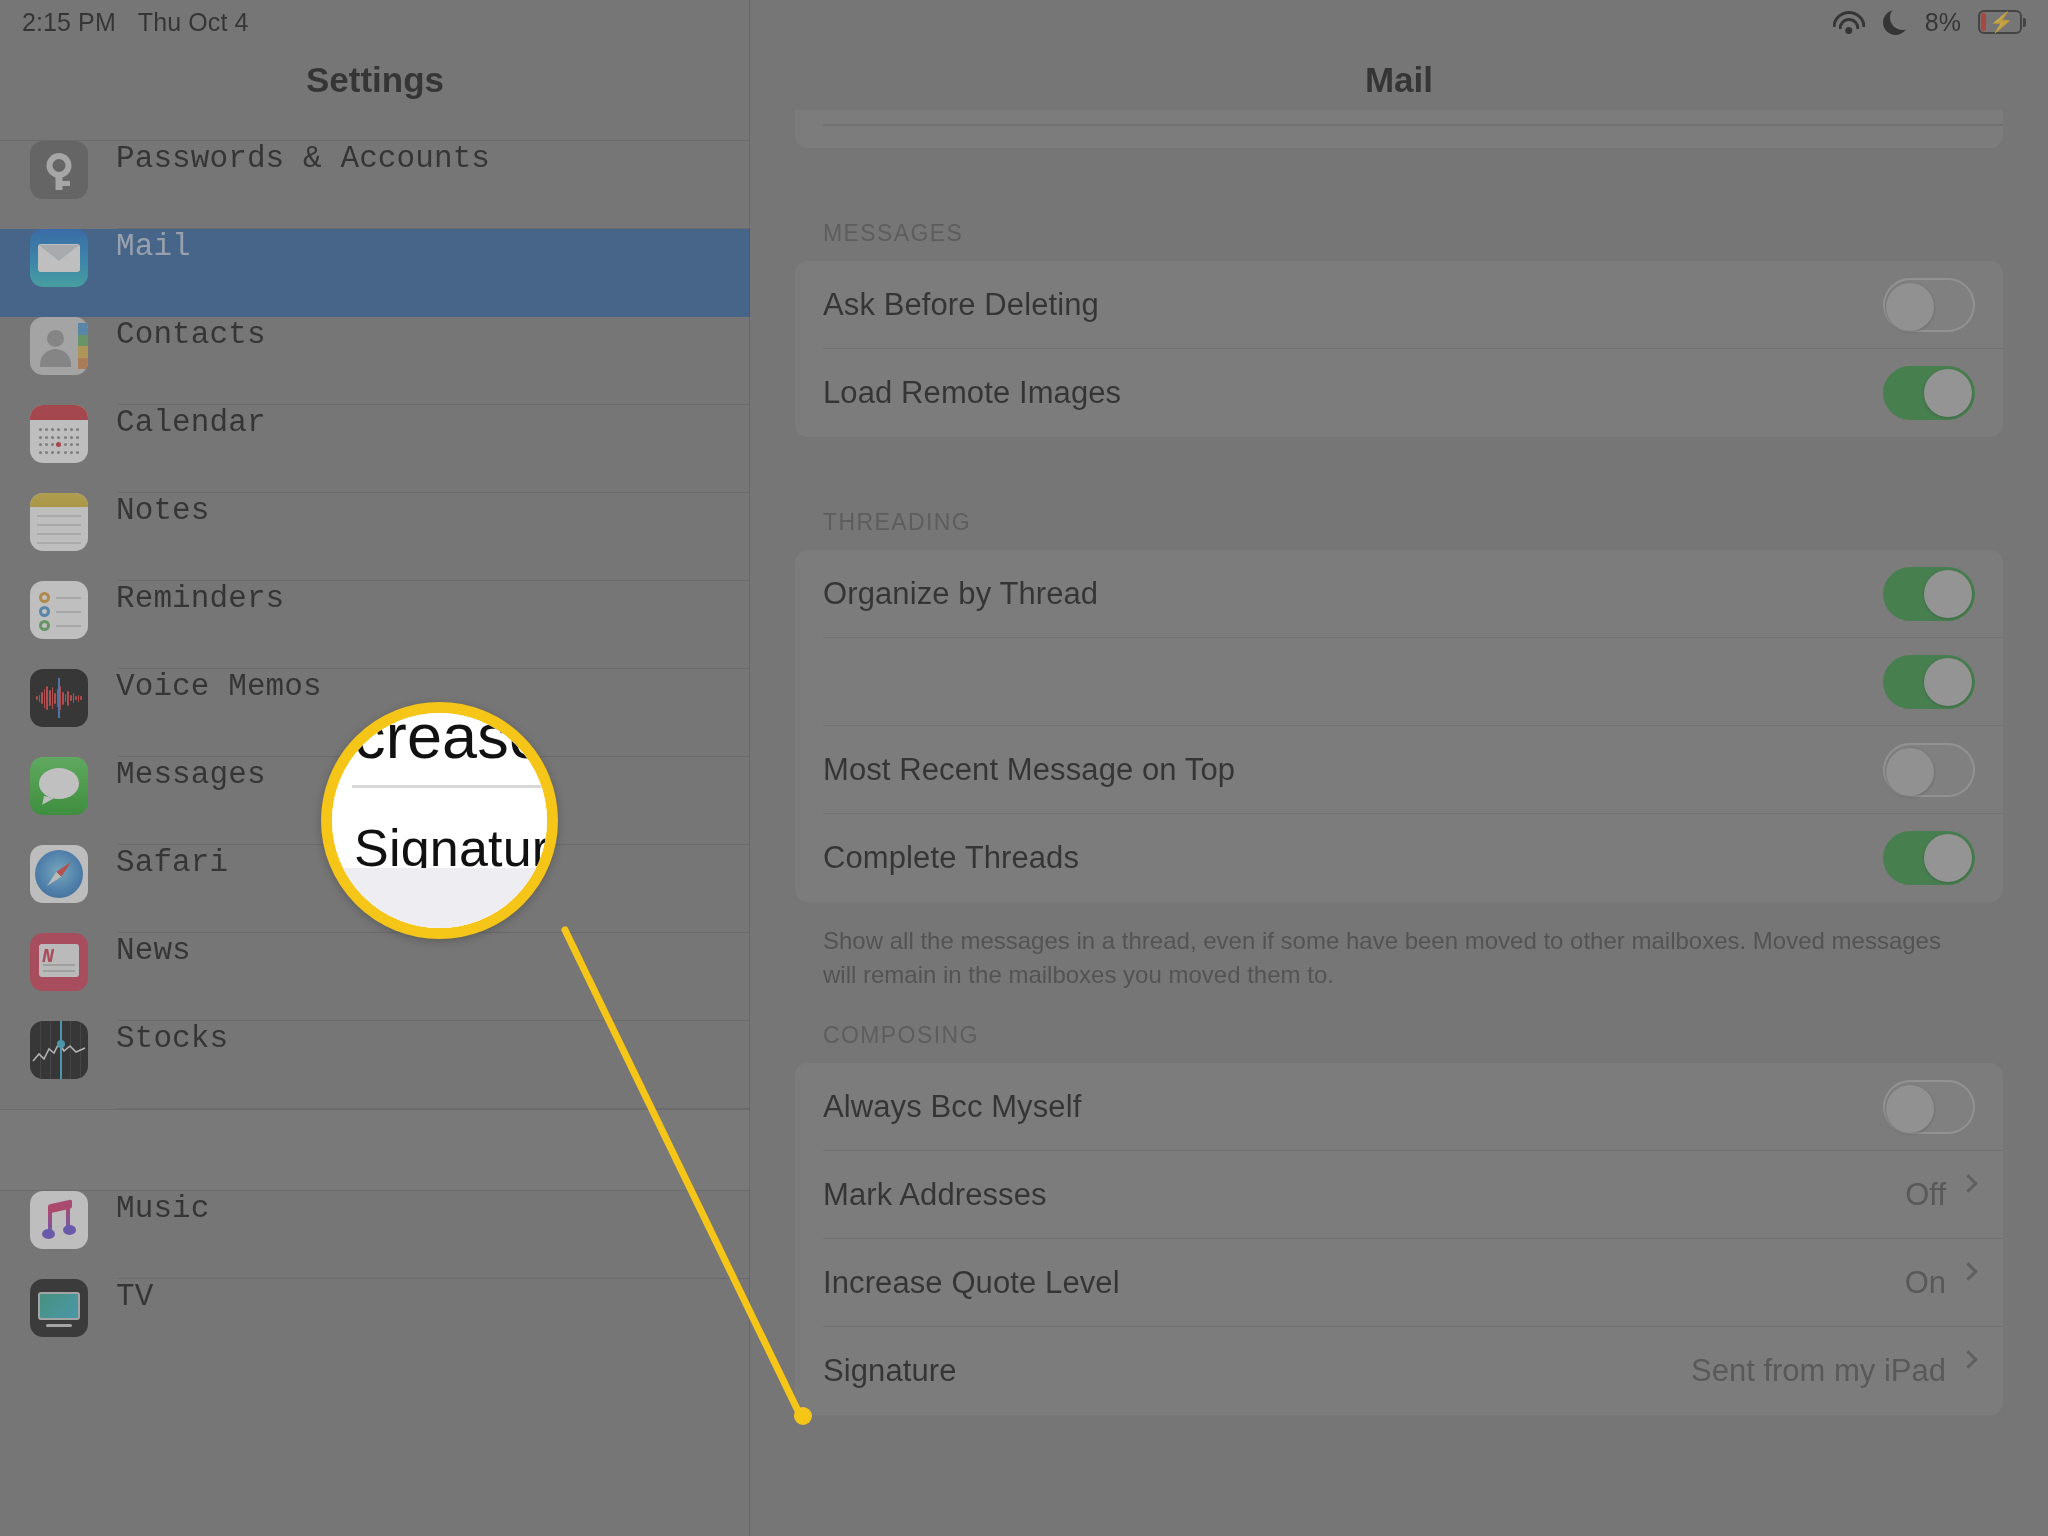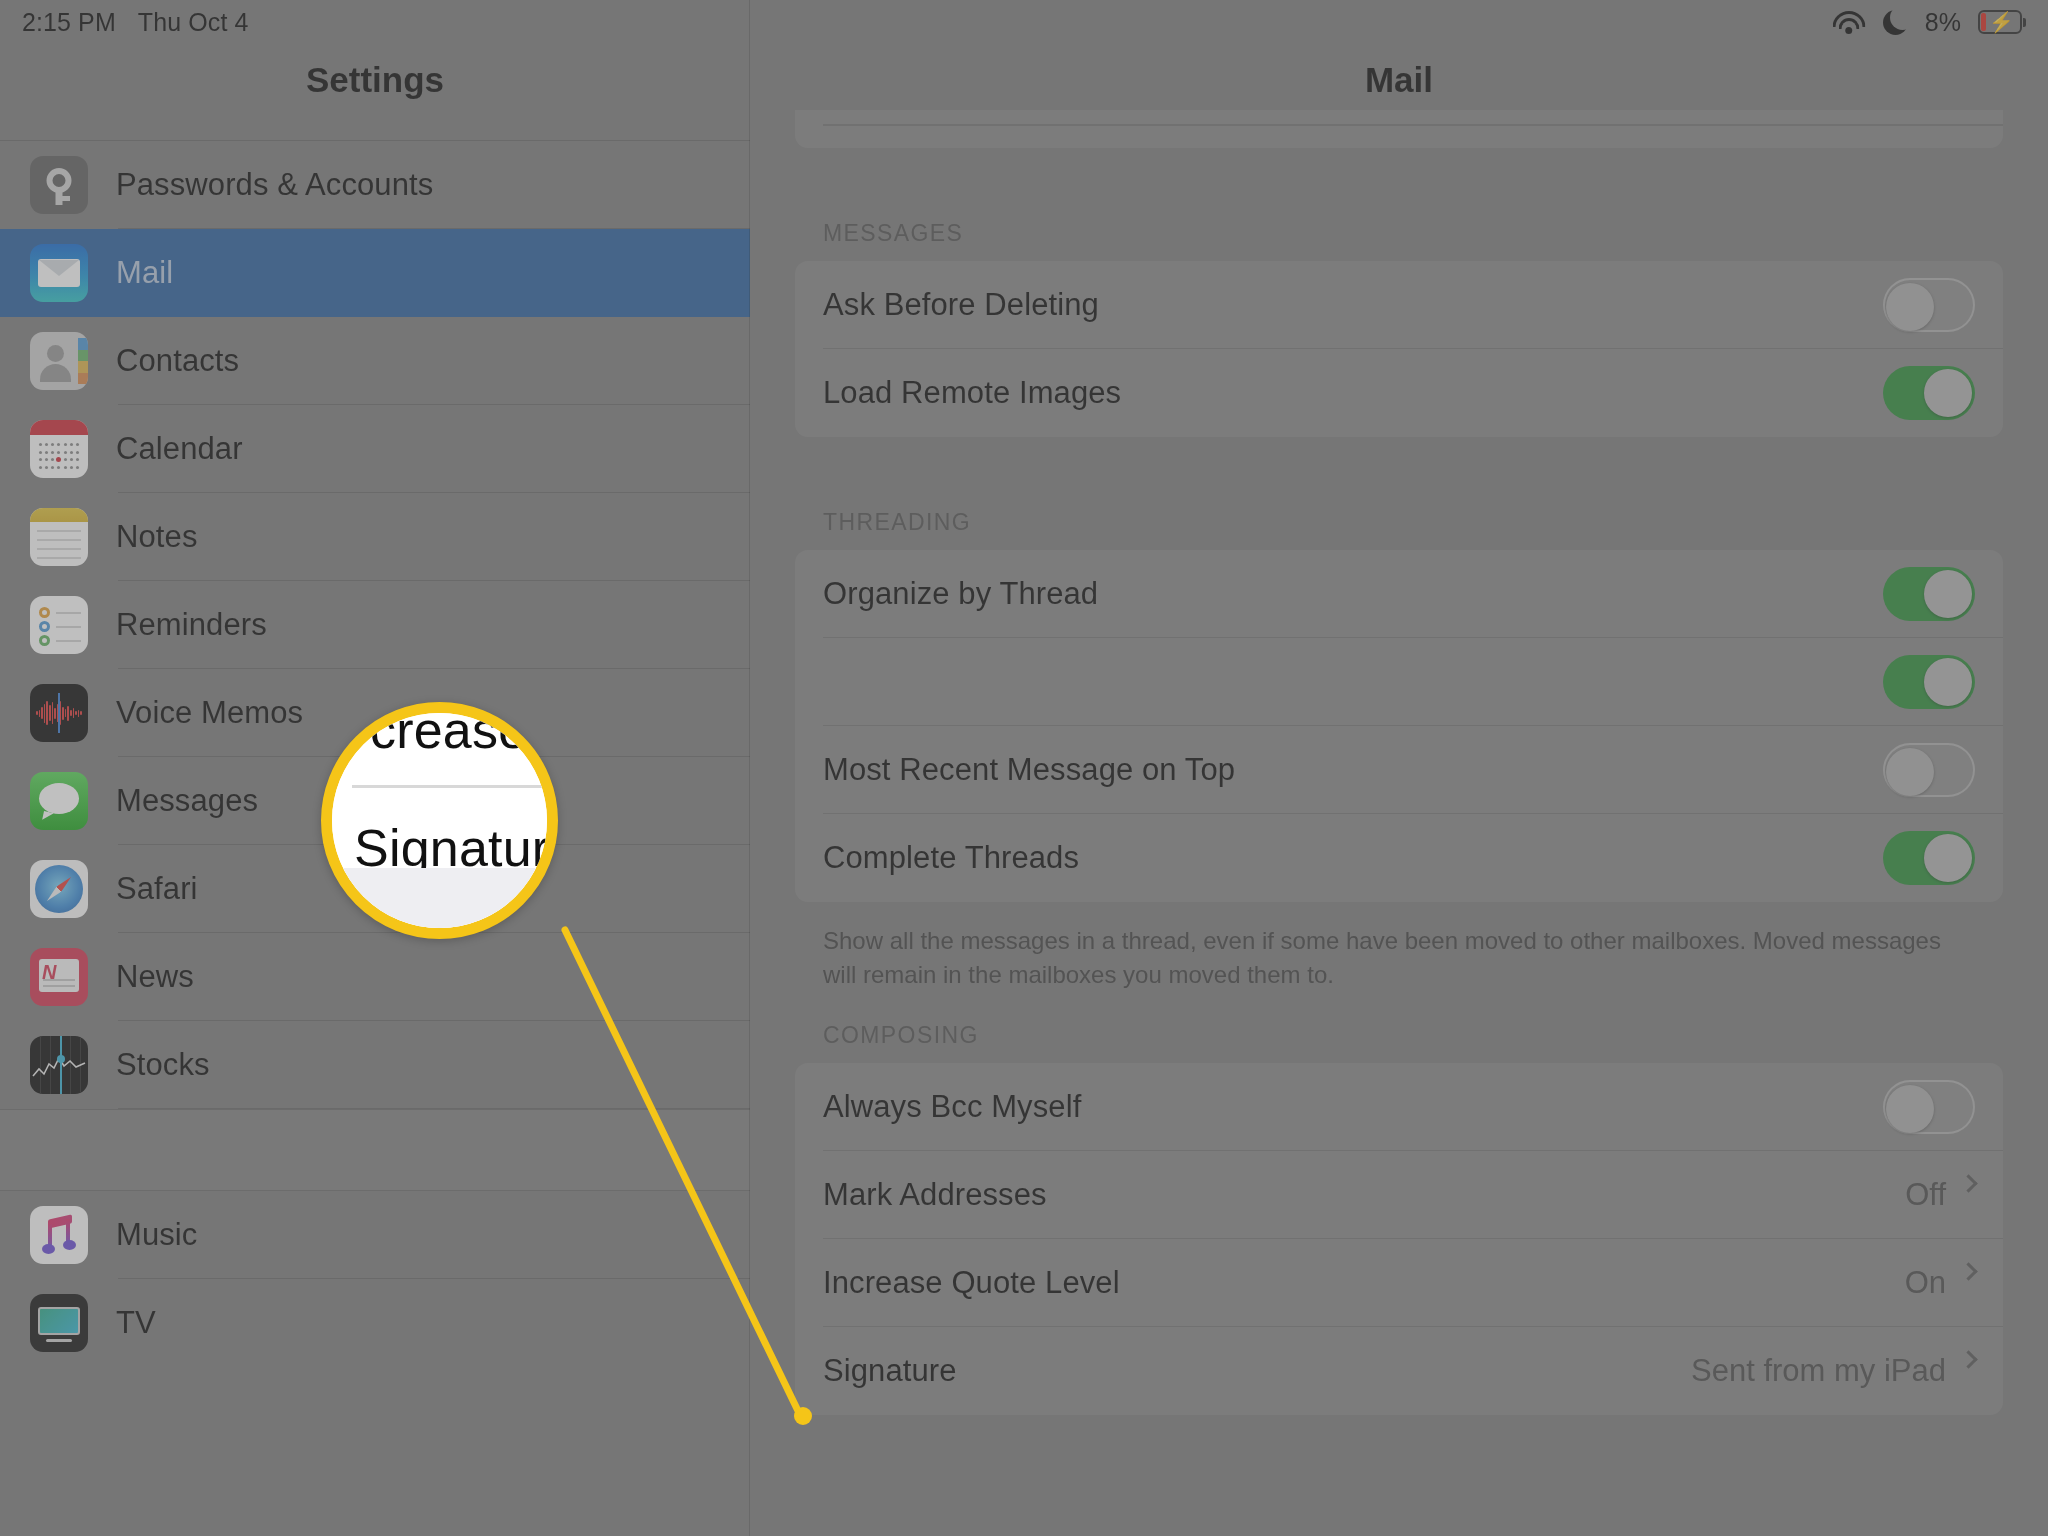--- a/index.html
+++ b/index.html
@@ -73,22 +73,23 @@
   }
   #settings-title{
     position:absolute; top:60px; left:0; width:750px;
     text-align:center; font-size:35px; font-weight:700; color:#111;
   }
   #sidebar-list{
     position:absolute; top:140px; left:0; width:750px;
     border-top:1.5px solid rgba(0,0,0,.16);
   }
   .side-row{
-    position:relative; height:88px; display:flex; align-items:center;
+    position:relative; height:88px; display:flex; 
     padding-left:30px;
+    font-family:Liberation Mono, monospace;
   }
   .side-row .sep{
     position:absolute; left:118px; right:0; bottom:0;
     height:1.5px; background:rgba(0,0,0,.16);
   }
   .side-row.selected{ background:#2d63a0; }
   .side-row.selected .side-label{ color:#b9c8dc; }
   .side-label{ font-size:31px; color:#111; letter-spacing:.1px; }
   .app-icon{
     width:58px; height:58px; border-radius:13px; margin-right:28px;
@@ -378,22 +379,22 @@
 
   
   #callout{ position:absolute; inset:0; z-index:60; pointer-events:none; }
   #magnifier{
     position:absolute; left:321px; top:702px; width:237px; height:237px;
     border-radius:50%; border:11px solid #f5c518; background:#fff;
     overflow:hidden; box-shadow:0 2px 10px rgba(0,0,0,.22);
   }
   #mag-inner{ position:absolute; inset:0; background:#fff; }
   #mag-top-text{
-    position:absolute; top:-13px; left:38px;
-    font-size:52px; color:#111; white-space:nowrap; letter-spacing:.2px;
+    position:absolute; top:-13px; left:22px;
+    font-size:63px; color:#111; white-space:nowrap; letter-spacing:.2px;
   }
   #mag-divider{
     position:absolute; left:20px; right:0; top:72px;
     height:2.5px; background:#d8d8d8;
   }
   #mag-main-text{
     position:absolute; top:105px; left:22px;
     font-size:52px; color:#111; white-space:nowrap; letter-spacing:.2px;
   }
   #mag-bottom-band{

